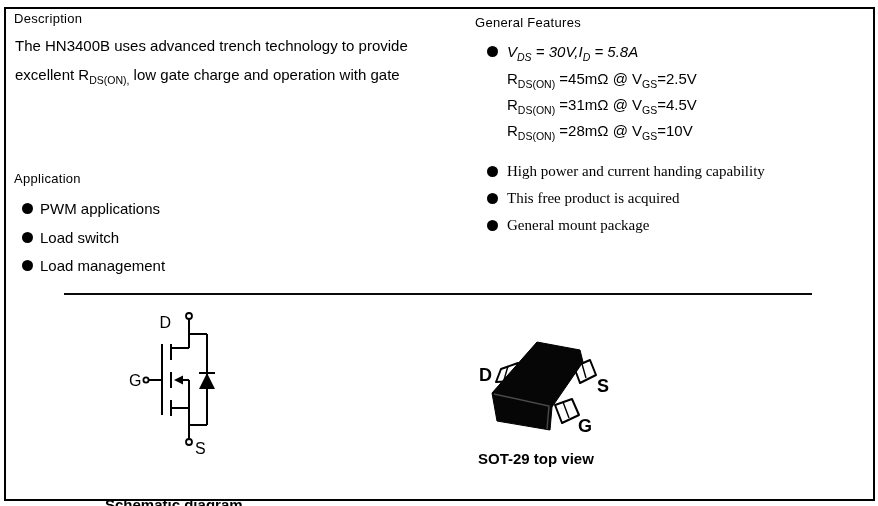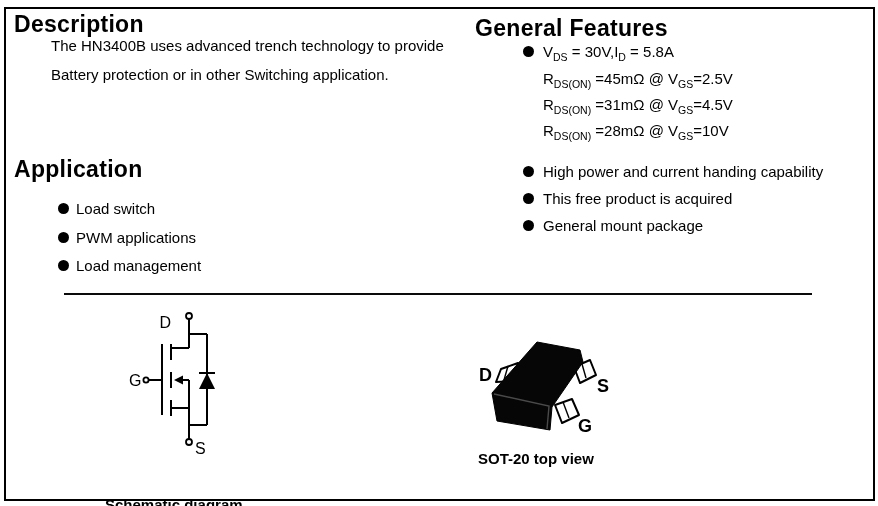--- a/index.html
+++ b/index.html
@@ -7,66 +7,66 @@
     width:878px; height:506px; position:relative;
     background:#ffffff; color:#000;
     font-family:"Liberation Sans", sans-serif;
     overflow:hidden;
   }
   .abs { position:absolute; }
   .frame {
     left:4px; top:7px; width:871px; height:494px;
     border:2px solid #000; box-sizing:border-box;
   }
-  .sec-title { font-size:23px; font-weight:bold; letter-spacing:0.3px; white-space:nowrap; }
-  .bodytext { font-size:15px;margin-left:36px; }
+  .sec-title { font-size:13px; font-weight:normal; letter-spacing:0.3px; white-space:nowrap; }
+  .bodytext { font-size:15px; }
   sub { font-size:10.5px; line-height:0; }
   .para { line-height:28.6px; white-space:nowrap; }
   .bullet-row { display:flex; align-items:center; white-space:nowrap; }
   .dot { width:11px; height:11px; border-radius:50%; background:#000; flex:none; }
   .app-list .bullet-row { margin-bottom:11.5px; }
   .app-list .dot { margin-right:7px; }
-  .gf-list .bullet-row { margin-bottom:10px; }
+  .gf-list .bullet-row { margin-bottom:10px;font-family:Liberation Serif, serif; }
   .gf-list .dot { margin-right:9px; }
   .spec-lines div { height:26px; white-space:nowrap; }
   .divider { left:64px; top:293px; width:748px; height:2px; background:#0a0a0a; }
   .caption { font-size:15px; font-weight:bold; white-space:nowrap; }
   svg { display:block; }
   .sch-pin { font-size:16px; fill:#000; font-family:"Liberation Sans",sans-serif; }
   .pkg-pin { font-size:18px; font-weight:bold; fill:#000; font-family:"Liberation Sans",sans-serif; }
 </style>
 </head>
 <body>
 
 <div class="abs frame"></div>
 
 <div class="abs sec-title" style="left:14px; top:11px;">Description</div>
 <div class="abs bodytext para" style="left:15px; top:32px; width:440px;">
   <div><span>The HN3400B uses advanced trench technology to provide</span></div>
-  <div><span>Battery protection or in other Switching application.</span></div>
+  <div><span>excellent R</span><sub>DS(ON),</sub><span> low gate charge and operation with gate</span></div>
 </div>
 
-<div class="abs sec-title" style="left:14px; top:156px;">Application</div>
+<div class="abs sec-title" style="left:14px; top:171px;">Application</div>
 <div class="abs bodytext app-list" style="left:22px; top:200px;">
   <div class="bullet-row">
     <span class="dot"></span>
-    <span>Load switch</span>
+    <span>PWM applications</span>
   </div>
   <div class="bullet-row">
     <span class="dot"></span>
-    <span>PWM applications</span>
+    <span>Load switch</span>
   </div>
   <div class="bullet-row">
     <span class="dot"></span>
     <span>Load management</span>
   </div>
 </div>
 
 <div class="abs sec-title" style="left:475px; top:15px;">General Features</div>
-<div class="abs bodytext bullet-row" style="left:487px; top:43px;">
+<div class="abs bodytext bullet-row" style="left:487px; top:43px;font-style:italic;">
   <span class="dot" style="margin-right:9px;"></span>
   <span><span>V</span><sub>DS</sub><span> = 30V,I</span><sub>D</sub><span> = 5.8A</span></span>
 </div>
 <div class="abs bodytext spec-lines" style="left:507px; top:70px;">
   <div><span>R</span><sub>DS(ON)</sub><span> =45mΩ @ V</span><sub>GS</sub><span>=2.5V</span></div>
   <div><span>R</span><sub>DS(ON)</sub><span> =31mΩ @ V</span><sub>GS</sub><span>=4.5V</span></div>
   <div><span>R</span><sub>DS(ON)</sub><span> =28mΩ @ V</span><sub>GS</sub><span>=10V</span></div>
 </div>
 <div class="abs bodytext gf-list" style="left:487px; top:163px;">
   <div class="bullet-row">
@@ -139,13 +139,13 @@
     <path d="M85,66 L91,82" fill="none"></path>
   </g>
 
   <polygon points="59,6 102,14 105,26 74,71 72,94 19,85 14,57" fill="#060606" stroke="#000" stroke-width="1"></polygon>
 
   <polyline points="16,58 71,70 69,93" fill="none" stroke="#4a4a4a" stroke-width="1.4"></polyline>
   <text x="1" y="45" class="pkg-pin">D</text>
   <text x="119" y="56" class="pkg-pin">S</text>
   <text x="100" y="96" class="pkg-pin">G</text>
 </svg>
-<div class="abs caption" style="left:478px; top:450px;">SOT-20 top view</div>
+<div class="abs caption" style="left:478px; top:450px;">SOT-29 top view</div>
 
 </body></html>

